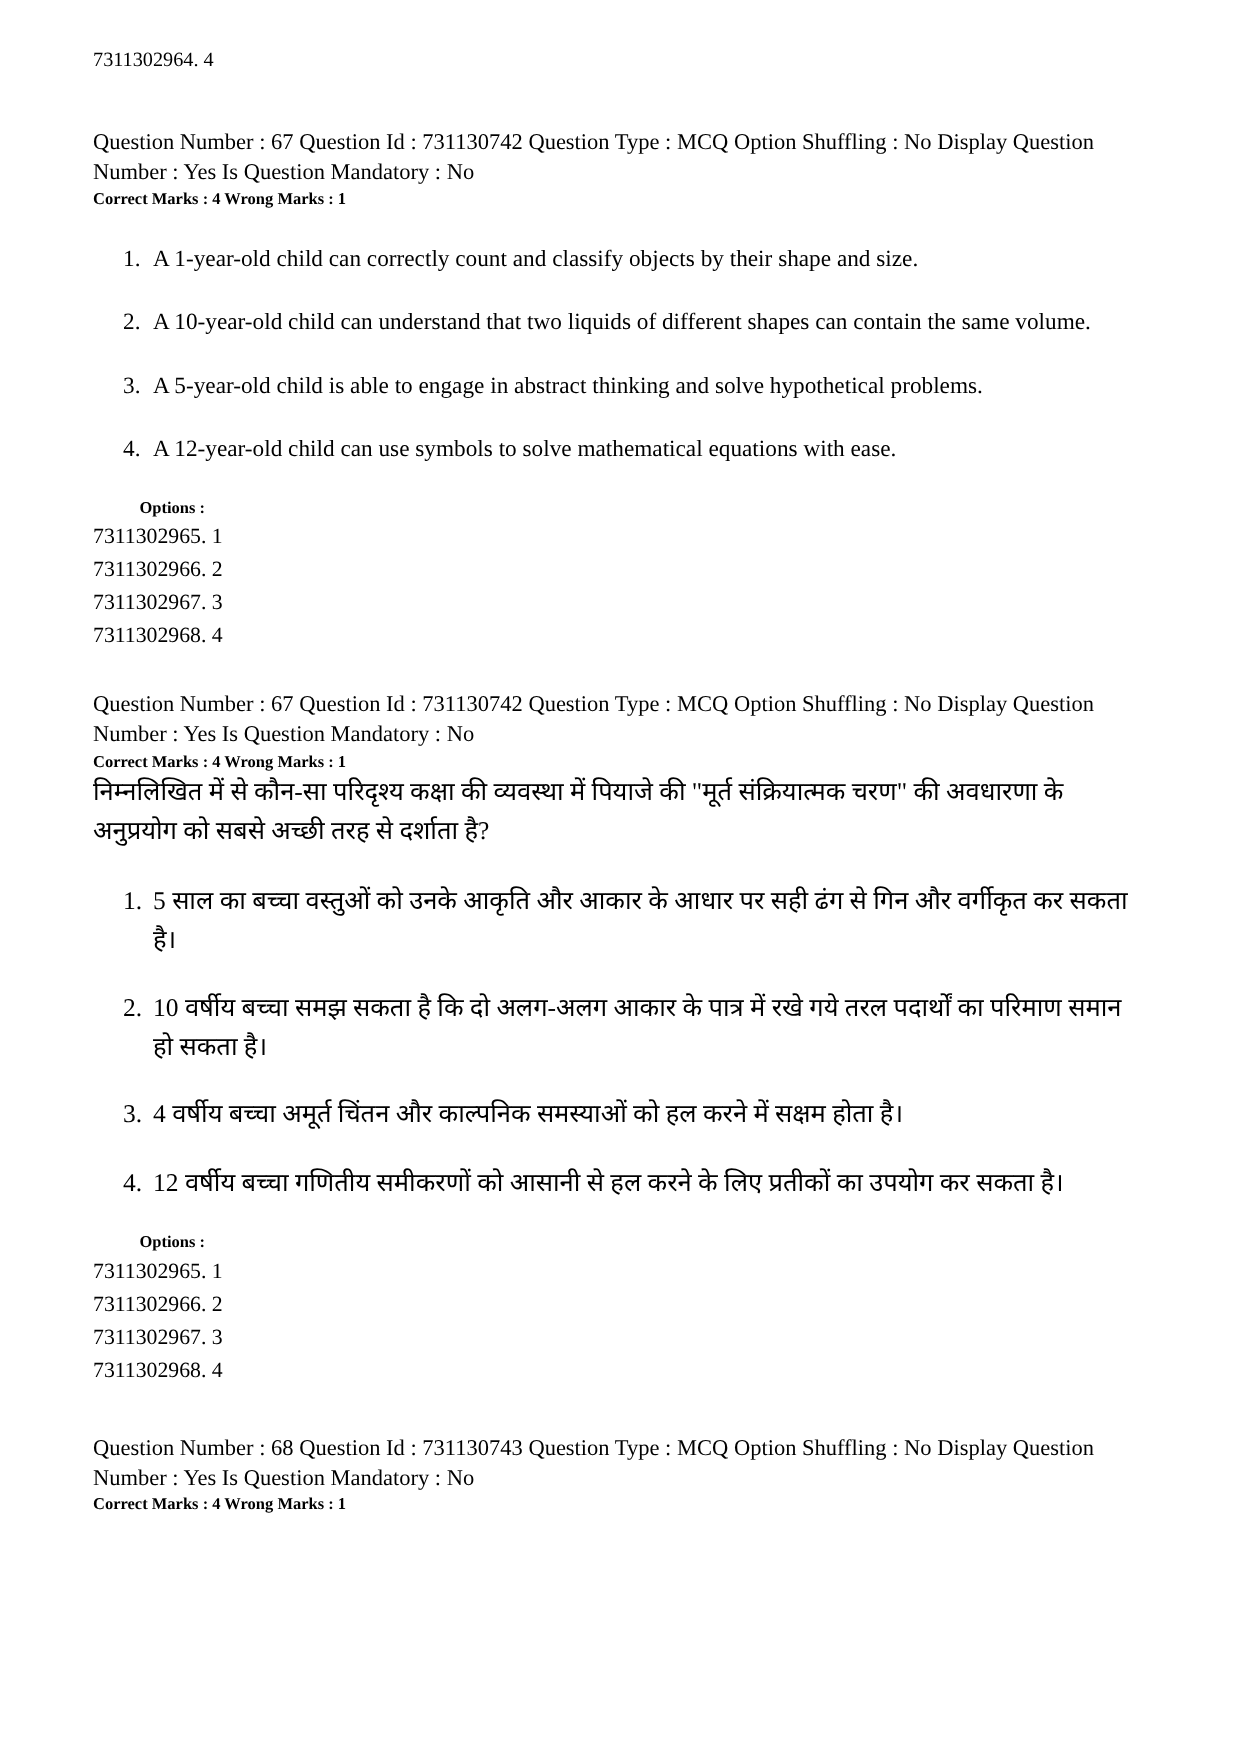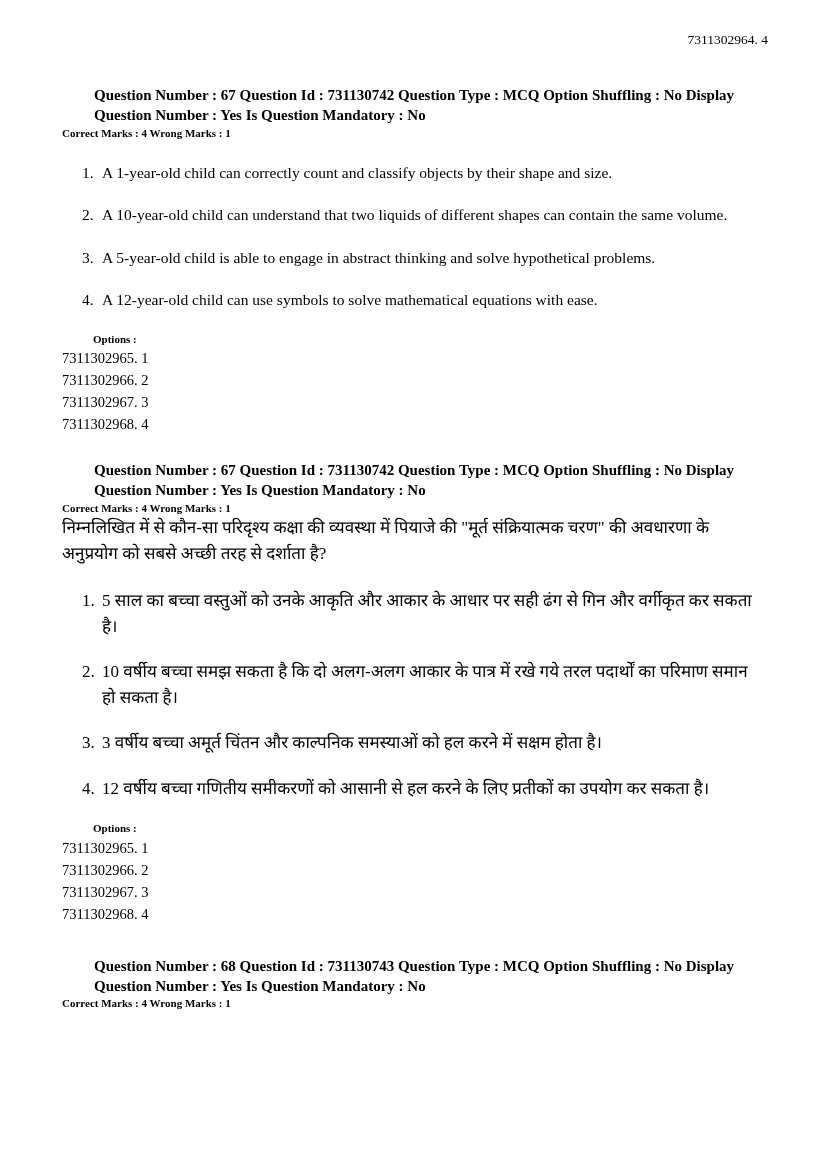--- a/index.html
+++ b/index.html
@@ -10,27 +10,25 @@
     overflow: hidden;
     color: #000000;
     font-family: "Liberation Serif", serif;
   }
   .page {
     padding: 32px 58px 0 62px;
   }
   .code-line {
     font-size: 13.5px;
     margin-bottom: 38px;
-    text-align: right;
   }
   .meta-line {
-    font-weight: bold;
+    font-weight: normal;
     font-size: 15px;
     line-height: 1.32;
-    margin-left: 32px;
   }
   .marks-line {
     font-weight: bold;
     font-size: 11px;
     line-height: 1.32;
   }
   .q-text {
     font-size: 15.5px;
     line-height: 1.32;
   }
@@ -122,21 +120,21 @@
       <div class="choice">
         <span class="choice-num">1.</span>
         <span class="choice-text">5 साल का बच्चा वस्तुओं को उनके आकृति और आकार के आधार पर सही ढंग से गिन और वर्गीकृत कर सकता है।</span>
       </div>
       <div class="choice">
         <span class="choice-num">2.</span>
         <span class="choice-text">10 वर्षीय बच्चा समझ सकता है कि दो अलग-अलग आकार के पात्र में रखे गये तरल पदार्थों का परिमाण समान हो सकता है।</span>
       </div>
       <div class="choice">
         <span class="choice-num">3.</span>
-        <span class="choice-text">3 वर्षीय बच्चा अमूर्त चिंतन और काल्पनिक समस्याओं को हल करने में सक्षम होता है।</span>
+        <span class="choice-text">4 वर्षीय बच्चा अमूर्त चिंतन और काल्पनिक समस्याओं को हल करने में सक्षम होता है।</span>
       </div>
       <div class="choice">
         <span class="choice-num">4.</span>
         <span class="choice-text">12 वर्षीय बच्चा गणितीय समीकरणों को आसानी से हल करने के लिए प्रतीकों का उपयोग कर सकता है।</span>
       </div>
     </div>
 
     <div class="options-label">Options :</div>
     <div class="option-line">7311302965. 1</div>
     <div class="option-line">7311302966. 2</div>

